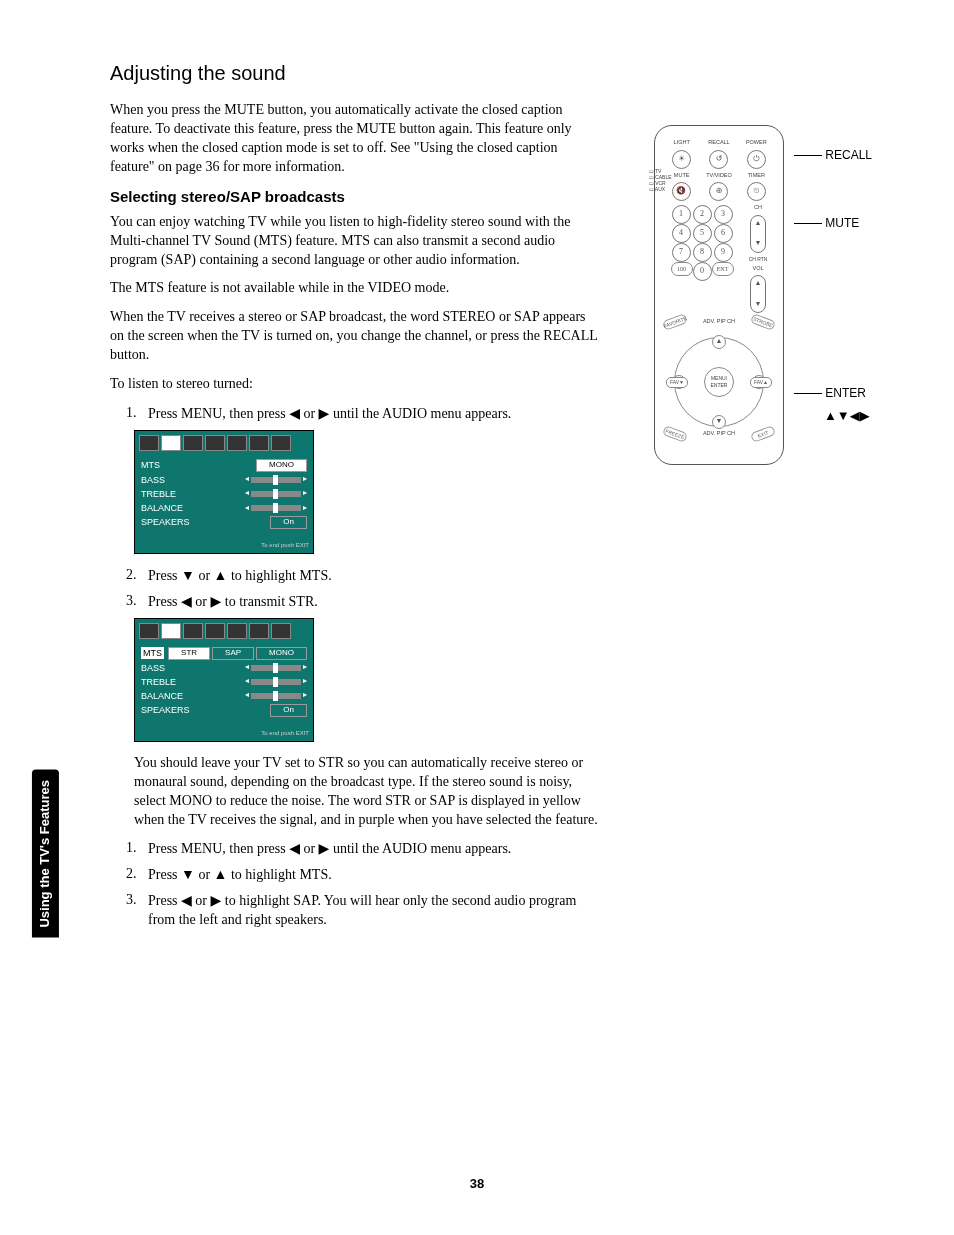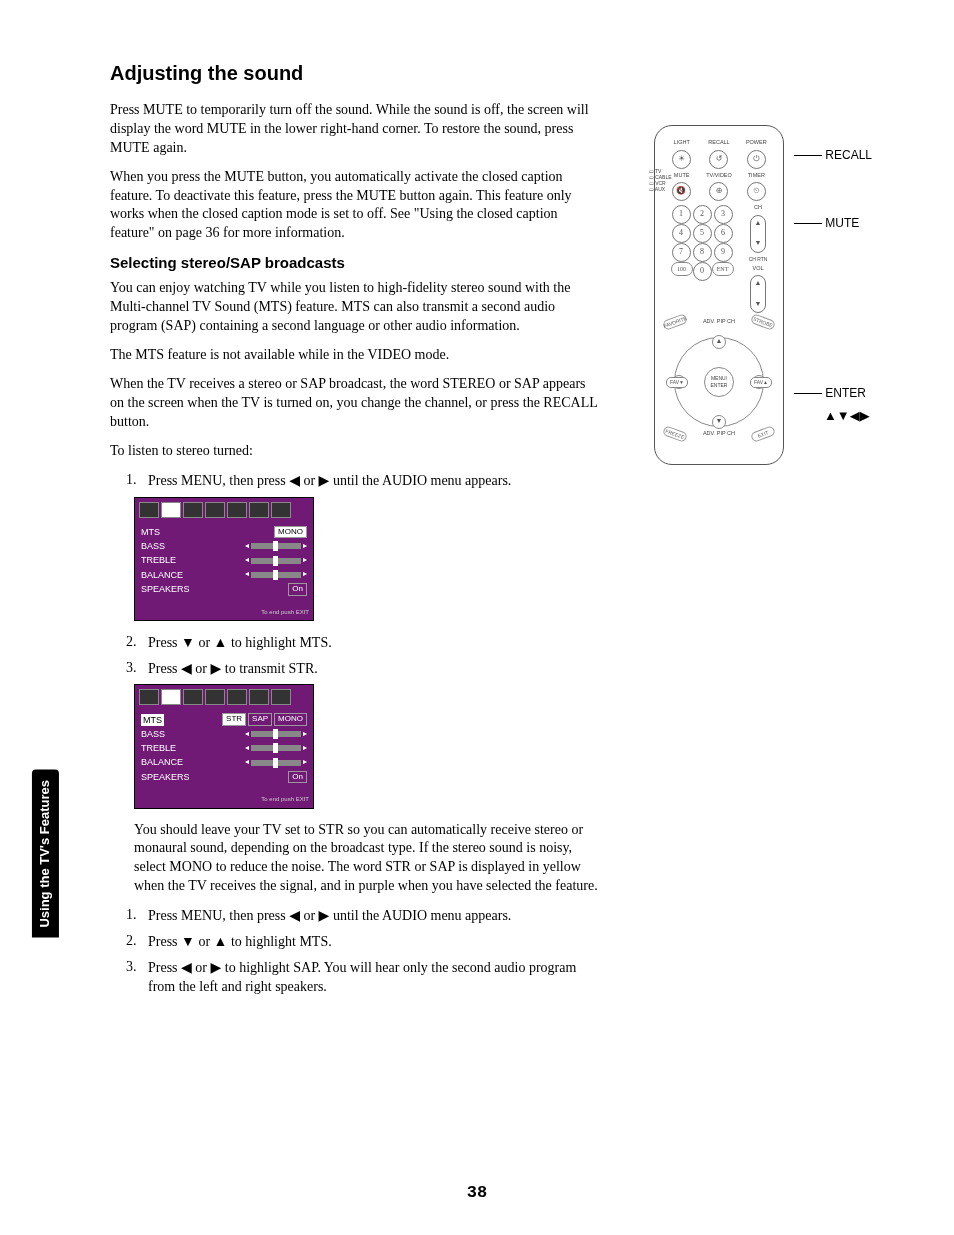--- a/index.html
+++ b/index.html
@@ -1,36 +1,36 @@
 <!DOCTYPE html>
 <html><head>
 <meta charset="utf-8">
 <style>
   *{box-sizing:border-box;margin:0;padding:0}
   body{font-family:Georgia,'Times New Roman',serif;width:954px;height:1235px;background:#fff;color:#000;position:relative;font-size:14px;line-height:1.35}
   .page{padding:60px 70px 40px 110px}
   .main-col{width:490px}
-  h1{font-family:Arial,Helvetica,sans-serif;font-size:20px;font-weight:bold;margin-bottom:14px}
+  h1{font-family:Arial,Helvetica,sans-serif;font-size:20px;font-weight:normal;margin-bottom:14px}
   h2{font-family:Arial,Helvetica,sans-serif;font-size:15px;font-weight:bold;margin-bottom:6px;margin-top:10px}
   p{margin-bottom:10px}
   ol{list-style:none;margin-left:16px}
   ol li{display:flex;margin-bottom:6px}
   .num{min-width:22px}
   .li-body{flex:1}
   .arrow{font-family:Arial,sans-serif}
   .side-tab{position:absolute;left:32px;top:770px;background:#000;color:#fff;font-family:Arial,Helvetica,sans-serif;font-size:13px;font-weight:bold;text-align:center;padding:10px 6px;writing-mode:vertical-rl;transform:rotate(180deg);border-radius:0 0 4px 4px;line-height:1.15}
-  .page-num{position:absolute;bottom:30px;left:0;right:0;text-align:center;font-family:Liberation Mono, monospace;font-weight:bold;font-size:17px}
-  .osd{width:180px;background:#701a75;color:#fff;font-family:Arial,Helvetica,sans-serif;font-size:9px;border:1px solid #000;margin:6px 0 12px 24px;padding:4px}
+  .page-num{position:absolute;bottom:42px;left:0;right:0;text-align:center;font-family:Liberation Sans, sans-serif;font-weight:bold;font-size:13px}
+  .osd{width:180px;background:#0f766e;color:#fff;font-family:Arial,Helvetica,sans-serif;font-size:9px;border:1px solid #000;margin:6px 0 12px 24px;padding:4px}
   .osd-tabs{display:flex;gap:2px;margin-bottom:8px}
   .osd-tab{width:20px;height:16px;border:1px solid #888;background:#333;font-size:6px;display:flex;align-items:center;justify-content:center}
   .osd-tab.active{background:#fff;color:#000}
   .osd-row{display:flex;justify-content:space-between;align-items:center;margin:2px 0;padding:0 2px}
   .osd-row.hl .lbl{background:#fff;color:#000;padding:0 2px}
   .osd-val{display:flex;align-items:center;gap:2px}
-  .val-box{border:1px solid #999;padding:0 3px;font-size:8px}
+  .val-box{border:1px solid #999;padding:0 12px;font-size:8px}
   .val-box.sel{background:#fff;color:#000}
   .slider{width:50px;height:6px;background:linear-gradient(to right,#888 46%,#fff 46%,#fff 54%,#888 54%);position:relative}
   .slider::before{content:"";position:absolute;left:45%;top:-2px;width:5px;height:10px;background:#fff}
   .slider-arr{font-size:8px}
   .osd-foot{text-align:right;font-size:6px;color:#ccc;margin-top:12px}
   .remote{position:absolute;top:125px;right:70px;width:230px}
   .remote-body{width:130px;height:340px;border:1px solid #555;border-radius:18px;background:#fff;padding:10px 8px;position:relative}
   .rlabel{position:absolute;font-family:Arial,Helvetica,sans-serif;font-size:12px;color:#000;white-space:nowrap}
   .rlabel .leader{display:inline-block;border-top:1px solid #000;vertical-align:middle}
   .btn-row{display:flex;justify-content:space-around;margin:4px 0}
@@ -54,21 +54,20 @@
 </style>
 </head>
 <body>
 
 <div class="side-tab">Using the TV's Features</div>
 
 <div class="page">
  <div class="main-col">
   <h1>Adjusting the sound</h1>
 
-  <p>Press MUTE to temporarily turn off the sound. While the sound is off, the screen will display the word MUTE in the lower right-hand corner. To restore the sound, press MUTE again.</p>
   <p>When you press the MUTE button, you automatically activate the closed caption feature. To deactivate this feature, press the MUTE button again. This feature only works when the closed caption mode is set to off. See "Using the closed caption feature" on page 36 for more information.</p>
 
   <h2>Selecting stereo/SAP broadcasts</h2>
   <p>You can enjoy watching TV while you listen to high-fidelity stereo sound with the Multi-channel TV Sound (MTS) feature. MTS can also transmit a second audio program (SAP) containing a second language or other audio information.</p>
   <p>The MTS feature is not available while in the VIDEO mode.</p>
   <p>When the TV receives a stereo or SAP broadcast, the word STEREO or SAP appears on the screen when the TV is turned on, you change the channel, or press the RECALL button.</p>
   <p>To listen to stereo turned:</p>
 
   <ol>
    <li>

